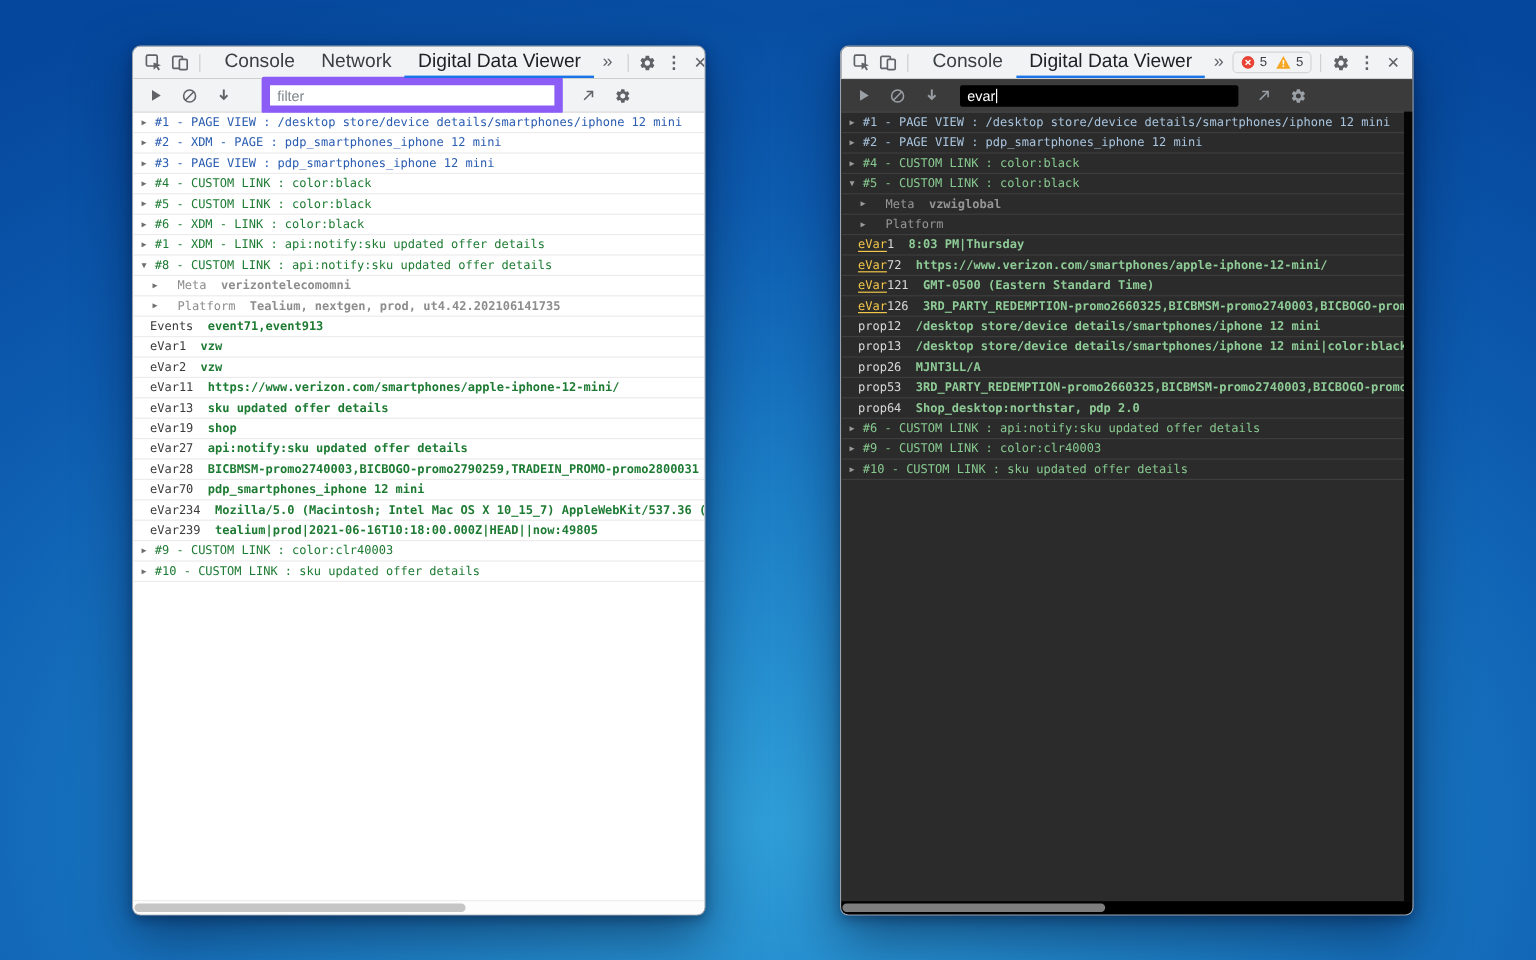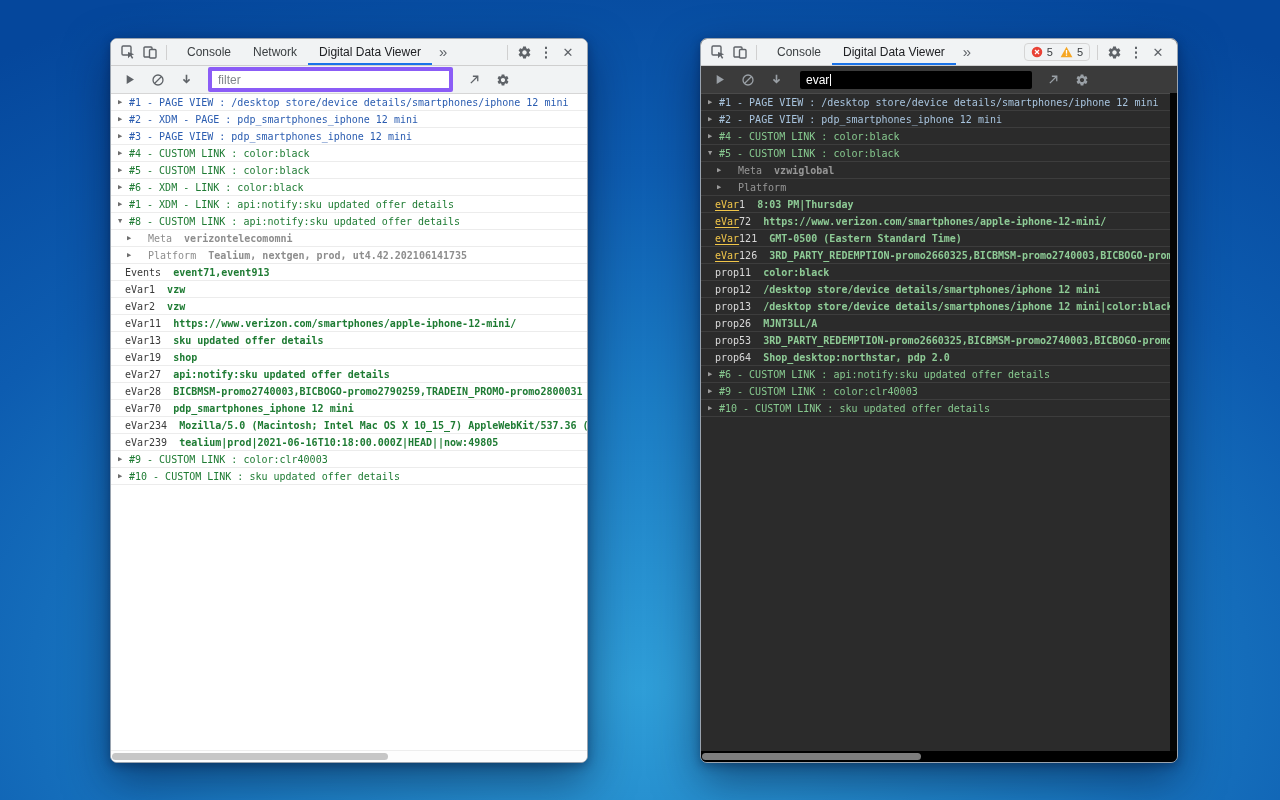--- a/index.html
+++ b/index.html
@@ -23,21 +23,21 @@
   .tabbar{
     flex:none;height:26px;background:#f1f3f4;border-bottom:1px solid #cfcfcf;
     display:flex;align-items:center;padding:0 8px 0 6px;
   }
   .ticon{display:flex;align-items:center;justify-content:center;width:22px;height:22px;color:#5f6368;flex:none;}
   .ticon svg{display:block;}
   .vsep{width:1px;height:15px;background:#d0d0d0;margin:0 5px;flex:none;}
   .tabs{display:flex;height:100%;margin-left:4px;}
   .tab{
     position:relative;display:flex;align-items:center;padding:0 11px;height:100%;
-    font-size:12px;color:#3c4043;white-space:nowrap;
+    font-size:16px;color:#3c4043;white-space:nowrap;
   }
   .tab.active{color:#202124;}
   .tab.active::after{content:"";position:absolute;left:0;right:0;bottom:0;height:2px;background:#1a73e8;}
   .more{font-size:15px;color:#5f6368;padding:0 7px;line-height:26px;}
   .winctl{margin-left:auto;display:flex;align-items:center;}
   .kebab{font-size:14px;font-weight:bold;letter-spacing:0;}
   .closex{font-size:13px;}
   .badges{
     display:flex;align-items:center;gap:4px;border:1px solid #d5d5d5;border-radius:4px;
     padding:2px 6px;font-size:11px;color:#3c4043;background:#fff0;margin-right:2px;
@@ -47,22 +47,22 @@
   
   .toolbar{
     flex:none;height:28px;display:flex;align-items:center;padding:0 12px;gap:15px;
     box-sizing:border-box;
   }
   .light .toolbar{background:#f1f3f4;border-bottom:1px solid #d6d6d6;}
   .dark  .toolbar{background:#3b3b3b;border-bottom:1px solid #4a4a4a;}
   .tbicon{display:flex;align-items:center;color:#5f6368;flex:none;}
   .dark .tbicon{color:#9aa0a6;}
   .filter-input{
-    width:225px;height:17px;border:4px solid #8b5cf6;border-radius:2px;background:#fff;
-    font:12px "Liberation Sans",sans-serif;color:#202124;padding:0 6px;outline:none;margin-left:0;
+    width:225px;height:17px;border:7px solid #8b5cf6;border-radius:2px;background:#fff;
+    font:12px "Liberation Sans",sans-serif;color:#202124;padding:0 6px;outline:none;margin-left:10px;
   }
   .filter-input::placeholder{color:#80868b;}
   .search-box{
     width:232px;height:18px;background:#000;border-radius:2px;display:flex;align-items:center;
     padding:0 6px;font:12px "Liberation Sans",sans-serif;color:#fff;margin-left:2px;box-sizing:border-box;
   }
   .caret{display:inline-block;width:1px;height:12px;background:#fff;margin-left:1px;}
 
   
   .tree{flex:1;overflow:hidden;position:relative;}
@@ -280,21 +280,20 @@
         <div class="row entry c-page"><span class="tri">▶</span><span class="txt">#1 - PAGE VIEW : /desktop store/device details/smartphones/iphone 12 mini</span></div>
         <div class="row entry c-page"><span class="tri">▶</span><span class="txt">#2 - PAGE VIEW : pdp_smartphones_iphone 12 mini</span></div>
         <div class="row entry c-link"><span class="tri">▶</span><span class="txt">#4 - CUSTOM LINK : color:black</span></div>
         <div class="row entry c-link"><span class="tri">▼</span><span class="txt">#5 - CUSTOM LINK : color:black</span></div>
         <div class="row sub"><span class="tri">▶</span><span class="lbl">Meta</span><span class="val">vzwiglobal</span></div>
         <div class="row sub"><span class="tri">▶</span><span class="lbl">Platform</span></div>
         <div class="row kv"><span class="lbl"><span class="hl">eVar</span><span>1</span></span><span class="val">8:03 PM|Thursday</span></div>
         <div class="row kv"><span class="lbl"><span class="hl">eVar</span><span>72</span></span><span class="val">https://www.verizon.com/smartphones/apple-iphone-12-mini/</span></div>
         <div class="row kv"><span class="lbl"><span class="hl">eVar</span><span>121</span></span><span class="val">GMT-0500 (Eastern Standard Time)</span></div>
         <div class="row kv"><span class="lbl"><span class="hl">eVar</span><span>126</span></span><span class="val">3RD_PARTY_REDEMPTION-promo2660325,BICBMSM-promo2740003,BICBOGO-promo2790259</span></div>
-        <div class="row kv"><span class="lbl">prop11</span><span class="val">color:black</span></div>
         <div class="row kv"><span class="lbl">prop12</span><span class="val">/desktop store/device details/smartphones/iphone 12 mini</span></div>
         <div class="row kv"><span class="lbl">prop13</span><span class="val">/desktop store/device details/smartphones/iphone 12 mini|color:black</span></div>
         <div class="row kv"><span class="lbl">prop26</span><span class="val">MJNT3LL/A</span></div>
         <div class="row kv"><span class="lbl">prop53</span><span class="val">3RD_PARTY_REDEMPTION-promo2660325,BICBMSM-promo2740003,BICBOGO-promo2790259</span></div>
         <div class="row kv"><span class="lbl">prop64</span><span class="val">Shop_desktop:northstar, pdp 2.0</span></div>
         <div class="row entry c-link"><span class="tri">▶</span><span class="txt">#6 - CUSTOM LINK : api:notify:sku updated offer details</span></div>
         <div class="row entry c-link"><span class="tri">▶</span><span class="txt">#9 - CUSTOM LINK : color:clr40003</span></div>
         <div class="row entry c-link"><span class="tri">▶</span><span class="txt">#10 - CUSTOM LINK : sku updated offer details</span></div>
       </div>
 

